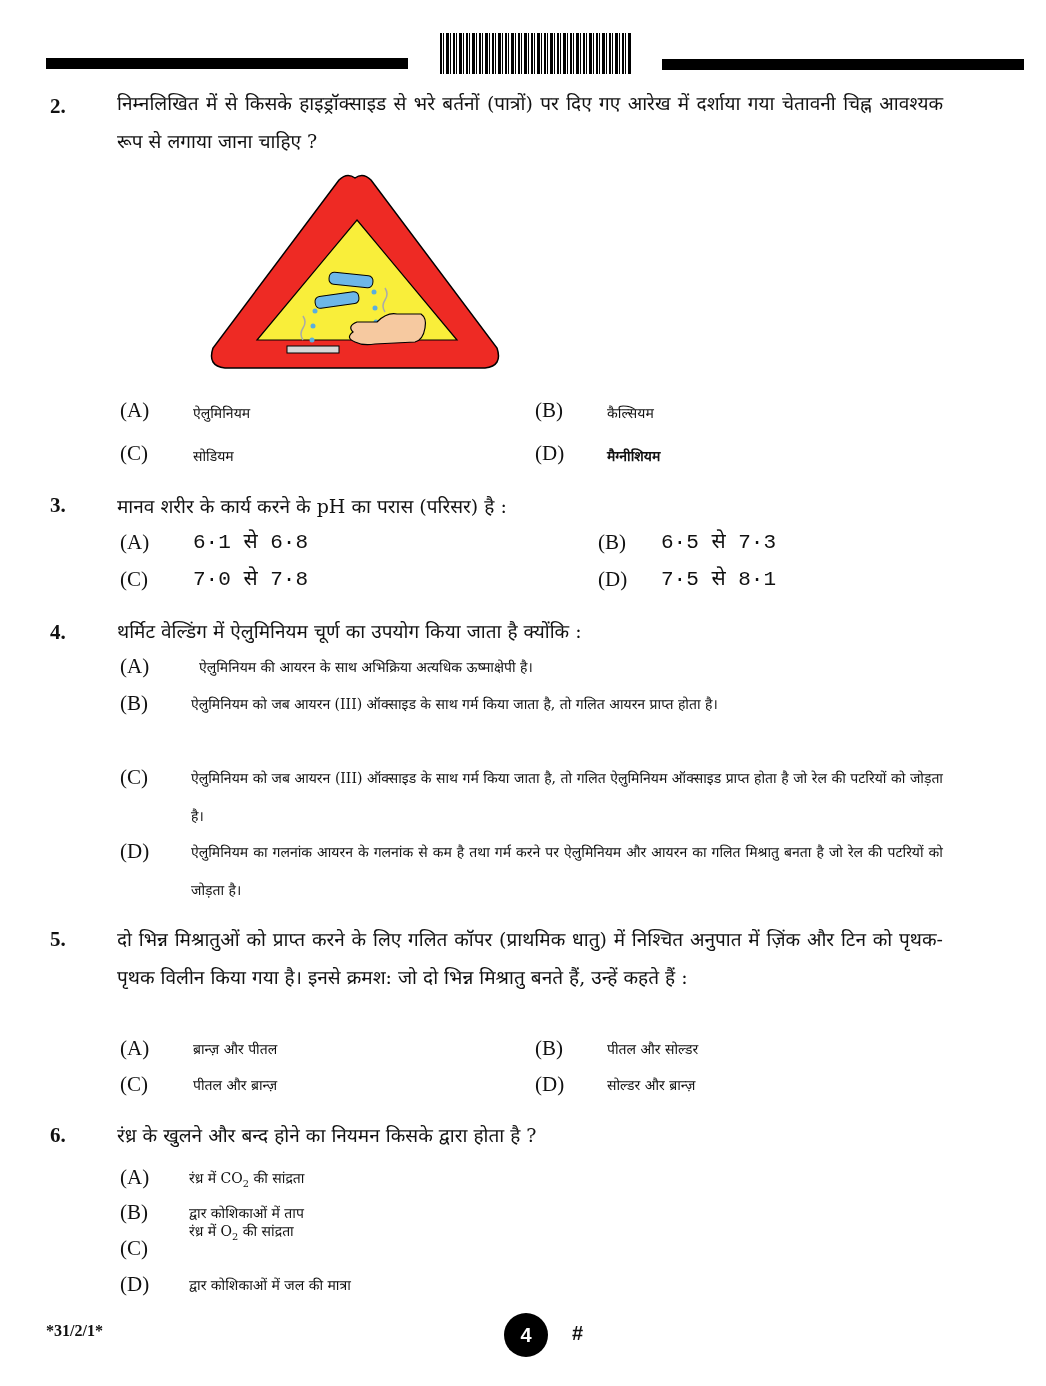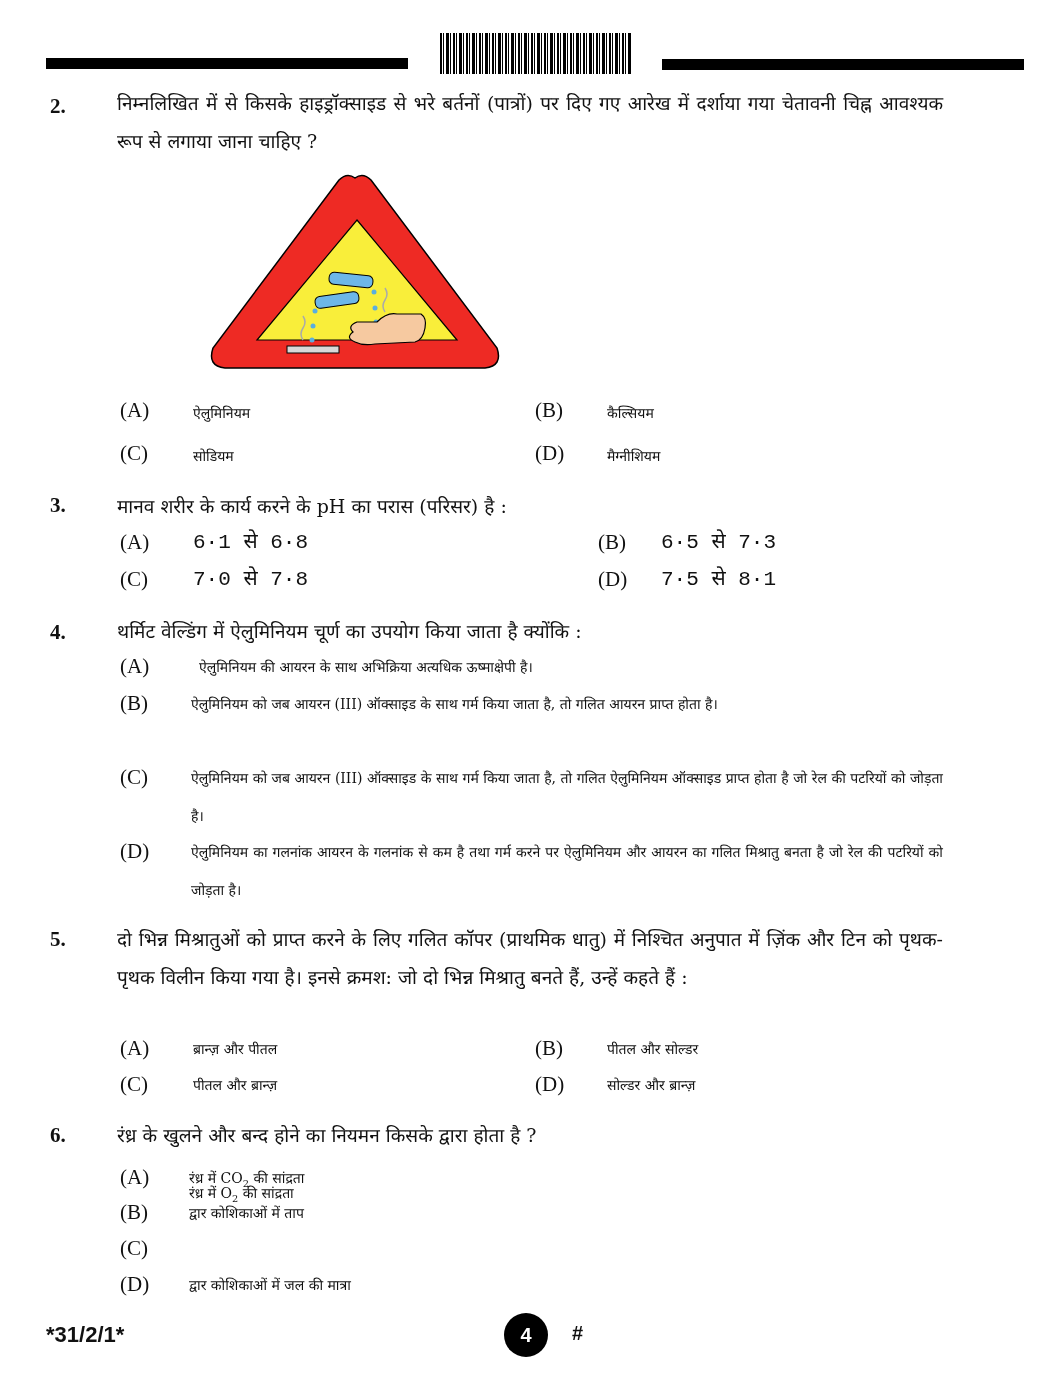--- a/index.html
+++ b/index.html
@@ -53,23 +53,23 @@
     .opt-text.num { font-family: Liberation Mono, monospace; font-size: 21px; }
     .wrap { width: 752px; text-align: justify; }
     .sign {
       position: absolute;
       left: 205px; top: 172px;
       width: 300px; height: 200px;
     }
     .footer-code {
       position: absolute;
       left: 46px; top: 1322px;
-      font-family: Liberation Sans, sans-serif;
+      font-family: Liberation Serif, serif;
       font-weight: bold;
-      font-size: 22px;
+      font-size: 16px;
     }
     .page-badge {
       position: absolute;
       left: 504px; top: 1313px;
       width: 44px; height: 44px;
       border-radius: 50%;
       background: #000;
       color: #fff;
       font-family: "Liberation Sans", sans-serif;
       font-weight: bold;
@@ -118,21 +118,21 @@
     <path d="M150 170 q-10 -4 -2 -10 q-6 -6 4 -10 l20 0 q10 -10 20 -8 l24 0 q6 4 4 14 q-2 12 -10 14 l-40 2 q-12 2 -20 -2 Z" fill="#f6c9a0" stroke="#000" stroke-width="1.2"></path>
   </svg>
 
   <div class="opt-label" style="left:120px; top:398px;">(A)</div>
   <div class="opt-text" style="left:193px; top:394px;">ऐलुमिनियम</div>
   <div class="opt-label" style="left:535px; top:398px;">(B)</div>
   <div class="opt-text" style="left:607px; top:394px;">कैल्सियम</div>
   <div class="opt-label" style="left:120px; top:441px;">(C)</div>
   <div class="opt-text" style="left:193px; top:437px;">सोडियम</div>
   <div class="opt-label" style="left:535px; top:441px;">(D)</div>
-  <div class="opt-text" style="left:607px; top:437px;">मैग्नीशियम</div>
+  <div class="opt-text" style="left:607px; top:437px;font-weight:bold;">मैग्नीशियम</div>
 </div>
 
 <div>
   <div class="qnum" style="top:493px;">3.</div>
   <div class="qtext" style="top:487px;">मानव शरीर के कार्य करने के pH का परास (परिसर) है :</div>
   <div class="opt-label" style="left:120px; top:530px;">(A)</div>
   <div class="opt-text num" style="left:193px; top:524px;">6·1 से 6·8</div>
   <div class="opt-label" style="left:598px; top:530px;">(B)</div>
   <div class="opt-text num" style="left:661px; top:524px;">6·5 से 7·3</div>
   <div class="opt-label" style="left:120px; top:567px;">(C)</div>
@@ -173,21 +173,21 @@
 
   <div class="opt-label" style="left:120px; top:1165px;">(A)</div>
   <div class="opt-text" style="left:189px; top:1159px;">
     <span>रंध्र में CO</span><sub>2</sub><span> की सांद्रता</span>
   </div>
 
   <div class="opt-label" style="left:120px; top:1200px;">(B)</div>
   <div class="opt-text" style="left:189px; top:1194px;">द्वार कोशिकाओं में ताप</div>
 
   <div class="opt-label" style="left:120px; top:1236px;">(C)</div>
-  <div class="opt-text" style="left:189px; top:1174px;">
+  <div class="opt-text" style="left:189px; top:1212px;">
     <span>रंध्र में O</span><sub>2</sub><span> की सांद्रता</span>
   </div>
 
   <div class="opt-label" style="left:120px; top:1272px;">(D)</div>
   <div class="opt-text" style="left:189px; top:1266px;">द्वार कोशिकाओं में जल की मात्रा</div>
 </div>
 
 <div class="footer-code">*31/2/1*</div>
 <div class="page-badge">4</div>
 <div class="hash">#</div>

